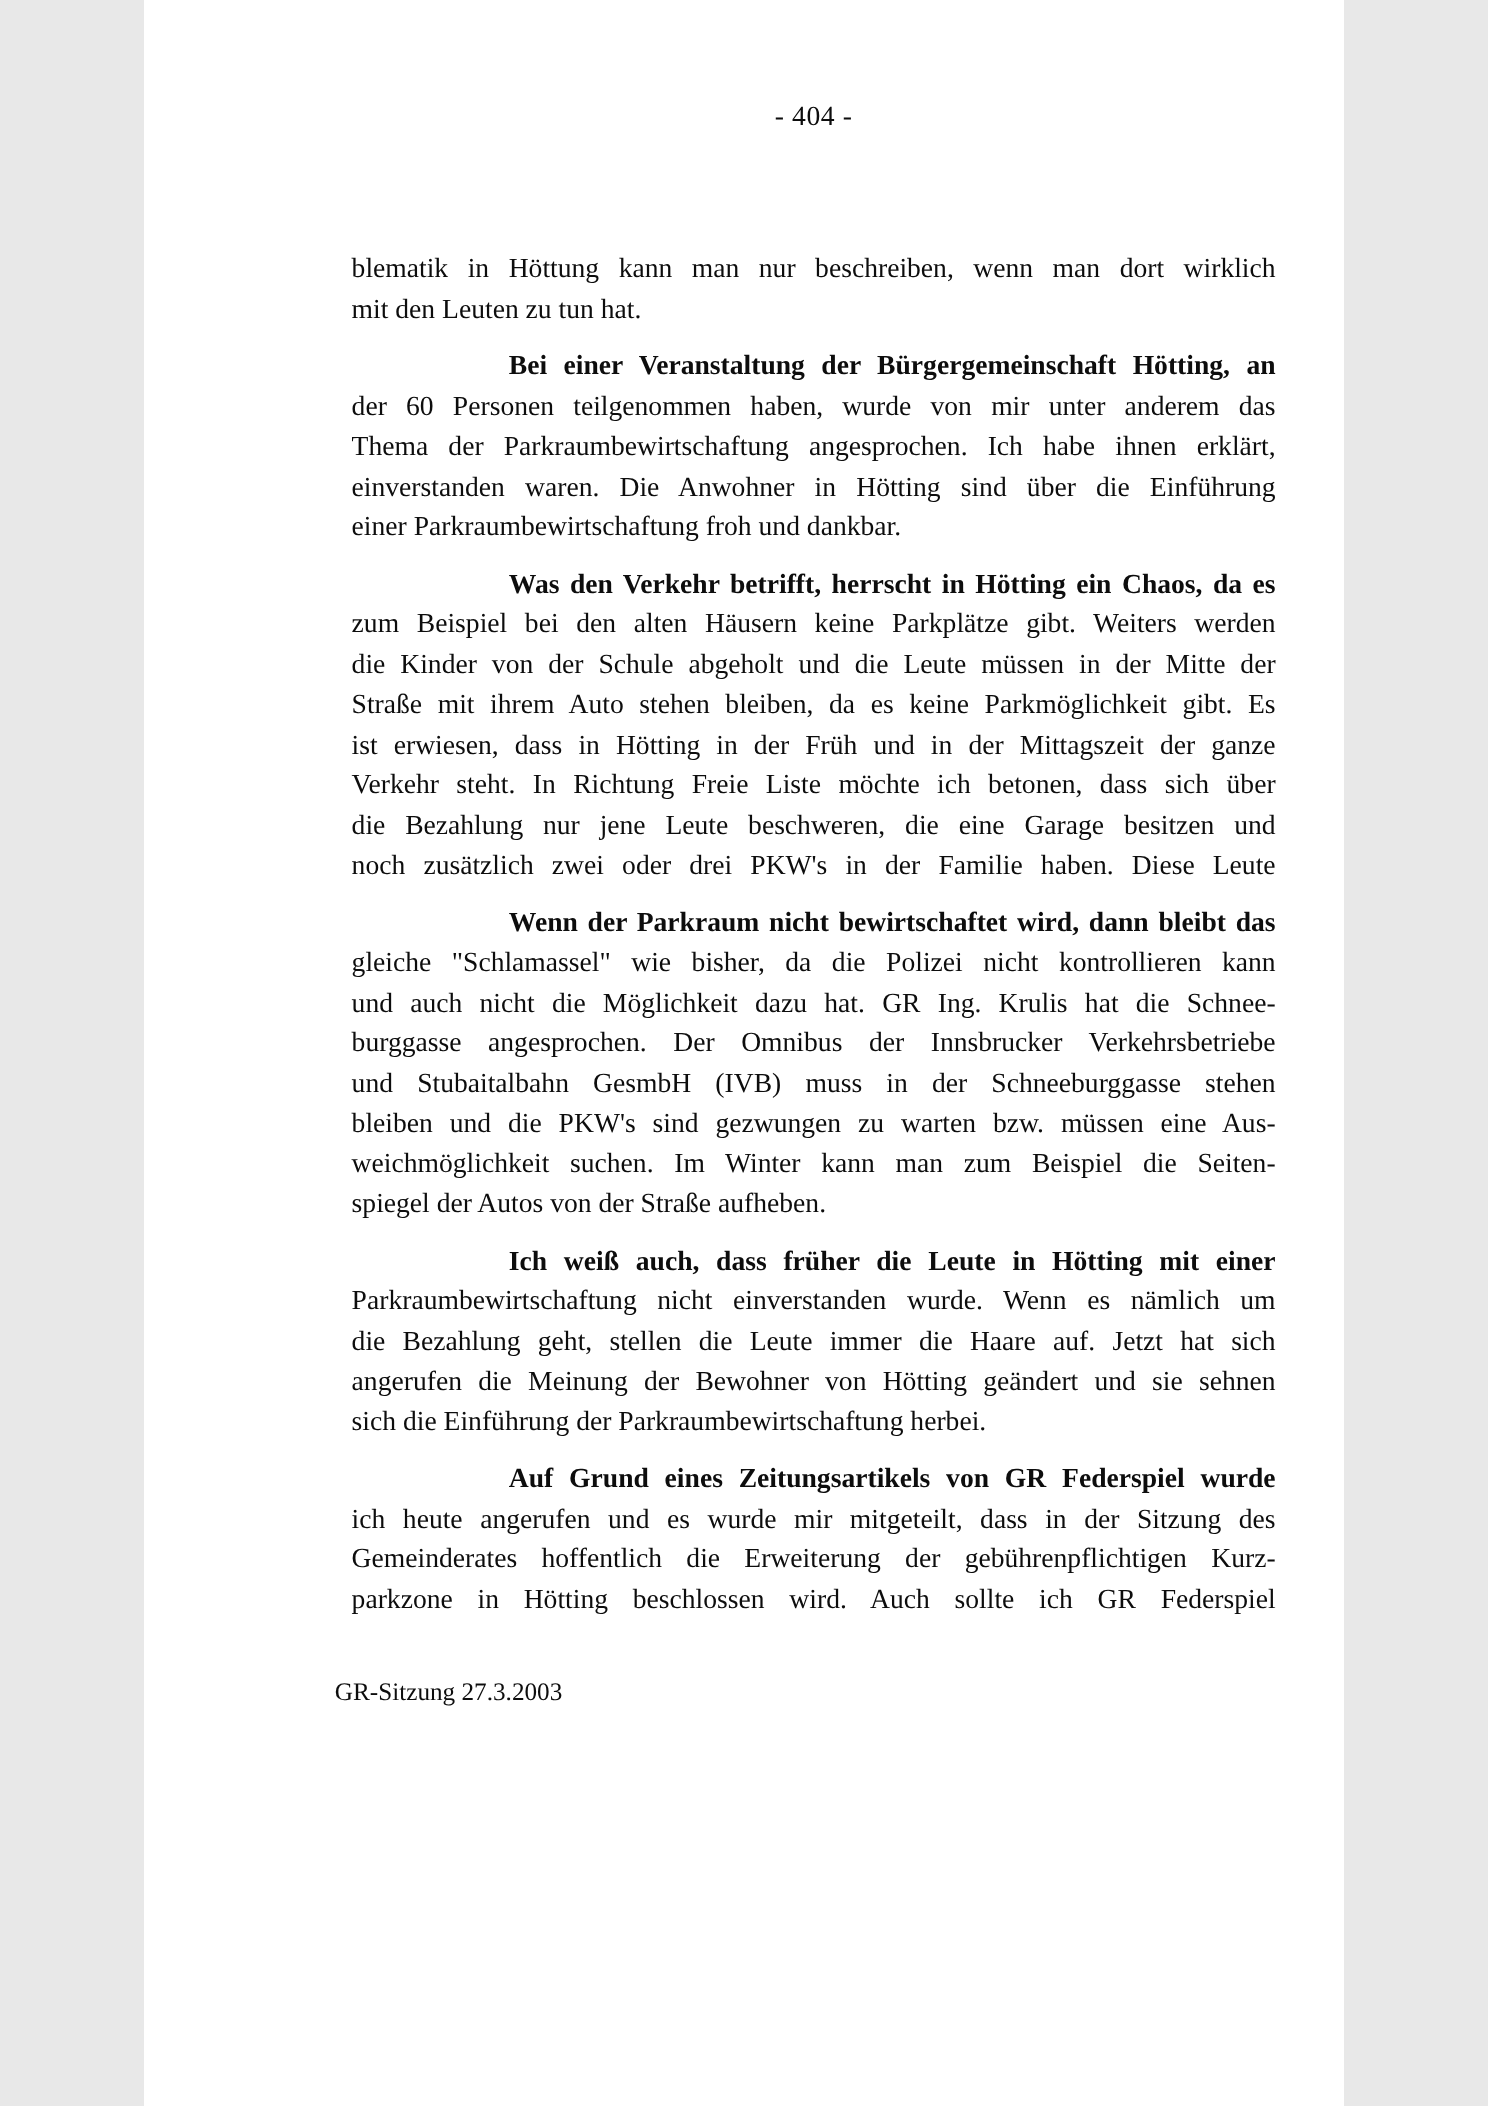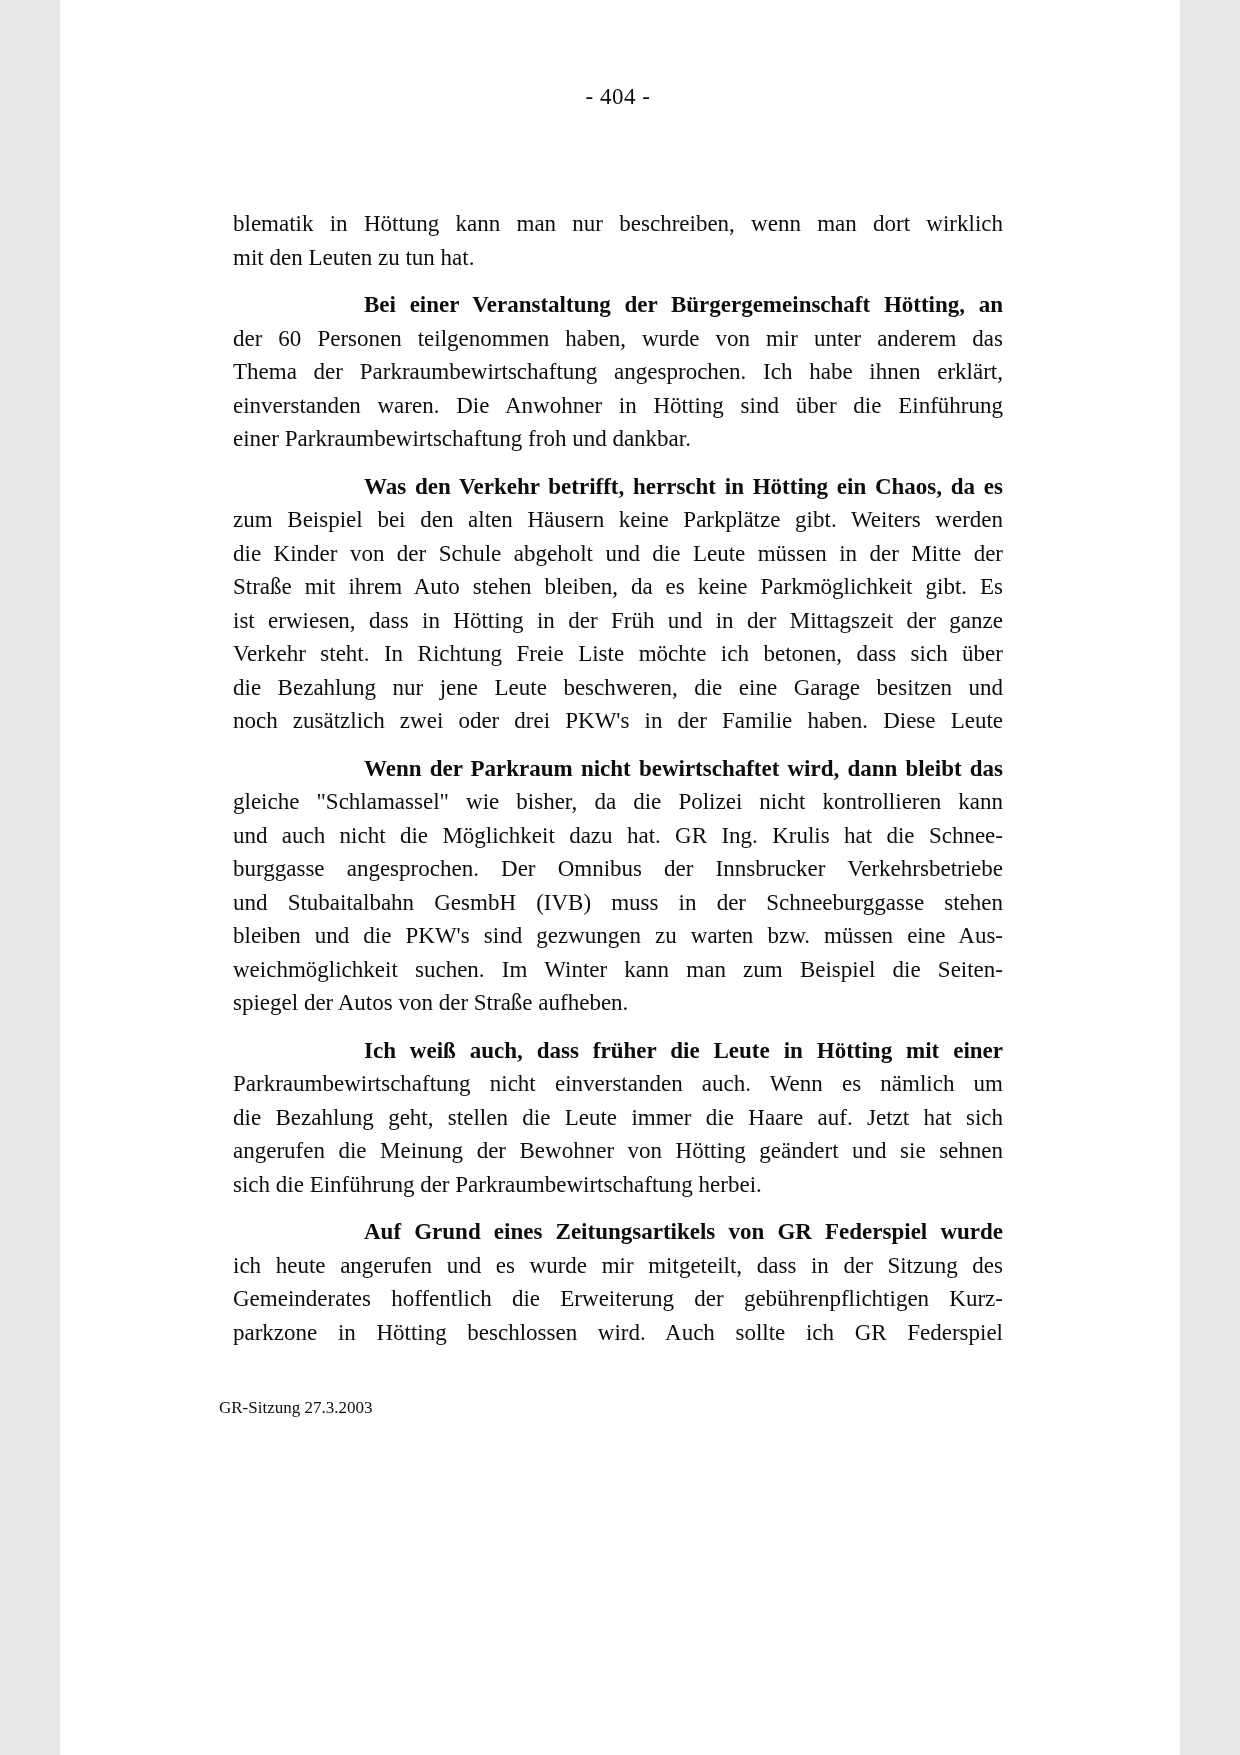--- a/index.html
+++ b/index.html
@@ -2,21 +2,21 @@
 <html><head>
 <meta charset="utf-8">
 <style>
   html, body {
     margin: 0;
     padding: 0;
     background: #e8e8e8;
   }
   .page {
     position: relative;
-    width: 1120px;
+    width: 1000px;
     height: 1755px;
     margin: 0 auto;
     background: #ffffff;
     color: #0d0d0d;
     font-family: "Liberation Serif", serif;
     overflow: hidden;
   }
   .page-number {
     position: absolute;
     top: 84px;
@@ -46,21 +46,21 @@
     text-indent: 131px;
     font-weight: bold;
   }
   .line.last {
     text-align-last: left;
   }
   .footer-note {
     position: absolute;
     top: 1398px;
     left: 159px;
-    font-size: 17px;
+    font-size: 21px;
   }
 </style>
 </head>
 <body>
 
 <div class="page">
   <div class="page-number">- 404 -</div>
 
   <div class="body-text">
       <div class="paragraph">
@@ -89,21 +89,21 @@
         <div class="line">gleiche "Schlamassel" wie bisher, da die Polizei nicht kontrollieren kann</div>
         <div class="line">und auch nicht die Möglichkeit dazu hat. GR Ing. Krulis hat die Schnee-</div>
         <div class="line">burggasse angesprochen. Der Omnibus der Innsbrucker Verkehrsbetriebe</div>
         <div class="line">und Stubaitalbahn GesmbH (IVB) muss in der Schneeburggasse stehen</div>
         <div class="line">bleiben und die PKW's sind gezwungen zu warten bzw. müssen eine Aus-</div>
         <div class="line">weichmöglichkeit suchen. Im Winter kann man zum Beispiel die Seiten-</div>
         <div class="line last">spiegel der Autos von der Straße aufheben.</div>
       </div>
       <div class="paragraph">
         <div class="line indent">Ich weiß auch, dass früher die Leute in Hötting mit einer</div>
-        <div class="line">Parkraumbewirtschaftung nicht einverstanden auch. Wenn es nämlich um</div>
+        <div class="line">Parkraumbewirtschaftung nicht einverstanden wurde. Wenn es nämlich um</div>
         <div class="line">die Bezahlung geht, stellen die Leute immer die Haare auf. Jetzt hat sich</div>
         <div class="line">angerufen die Meinung der Bewohner von Hötting geändert und sie sehnen</div>
         <div class="line last">sich die Einführung der Parkraumbewirtschaftung herbei.</div>
       </div>
       <div class="paragraph">
         <div class="line indent">Auf Grund eines Zeitungsartikels von GR Federspiel wurde</div>
         <div class="line">ich heute angerufen und es wurde mir mitgeteilt, dass in der Sitzung des</div>
         <div class="line">Gemeinderates hoffentlich die Erweiterung der gebührenpflichtigen Kurz-</div>
         <div class="line">parkzone in Hötting beschlossen wird. Auch sollte ich GR Federspiel</div>
       </div>

